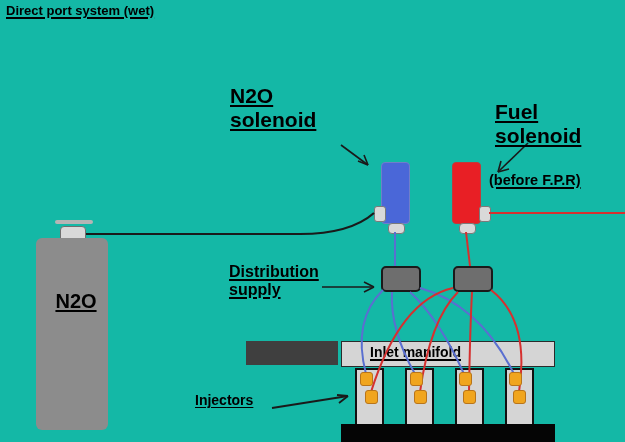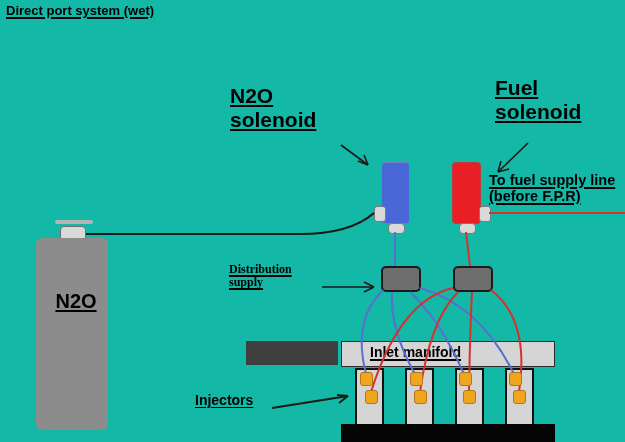--- a/index.html
+++ b/index.html
@@ -35,33 +35,32 @@
   }
 
   
   #lbl-n2o-solenoid {
     left: 230px;
     top: 84px;
     font-size: 21px;
   }
   #lbl-fuel-solenoid {
     left: 495px;
-    top: 76px;
+    top: 100px;
     font-size: 21px;
   }
   #lbl-fuel-supply {
     left: 489px;
     top: 172px;
     font-size: 14.5px;
   }
   #lbl-dist-blocks {
     left: 229px;
     top: 263px;
-    font-size: 12px;
-    font-family: Liberation Serif, serif;
+    font-size: 16px;
   }
   #lbl-injectors {
     left: 195px;
     top: 393px;
     font-size: 14px;
     text-decoration: underline;
   }
   #lbl-n2o-bottle {
     position: absolute;
     left: 44px;
@@ -260,21 +259,20 @@
     <div class="ul">N2O</div>
     <div class="ul">solenoid</div>
   </div>
 
   <div class="lbl" id="lbl-fuel-solenoid">
     <div class="ul">Fuel</div>
     <div class="ul">solenoid</div>
   </div>
 
   <div class="lbl" id="lbl-fuel-supply">
-    <div class="ul">To fuel supply line</div>
     <div class="ul">(before F.P.R)</div>
   </div>
 
   <div class="lbl" id="lbl-dist-blocks">
     <div class="ul">Distribution </div>
     <div class="ul">supply</div>
   </div>
 
   <div class="lbl ul" id="lbl-injectors">Injectors</div>
 

